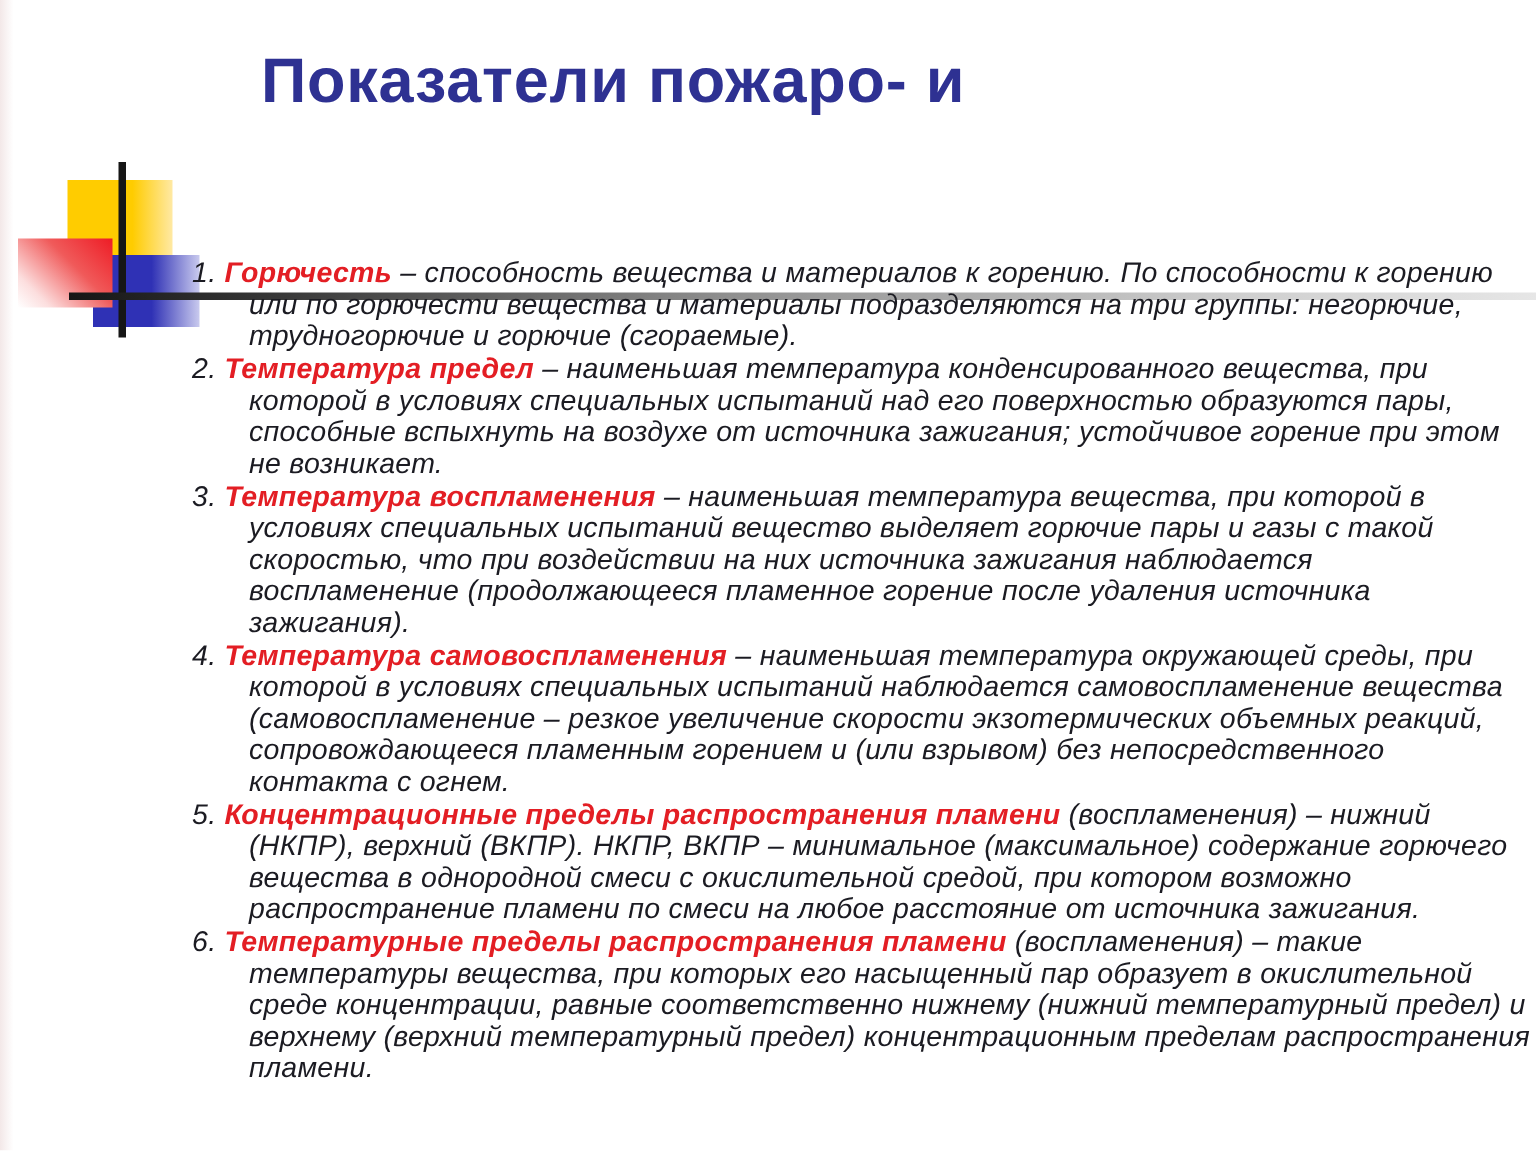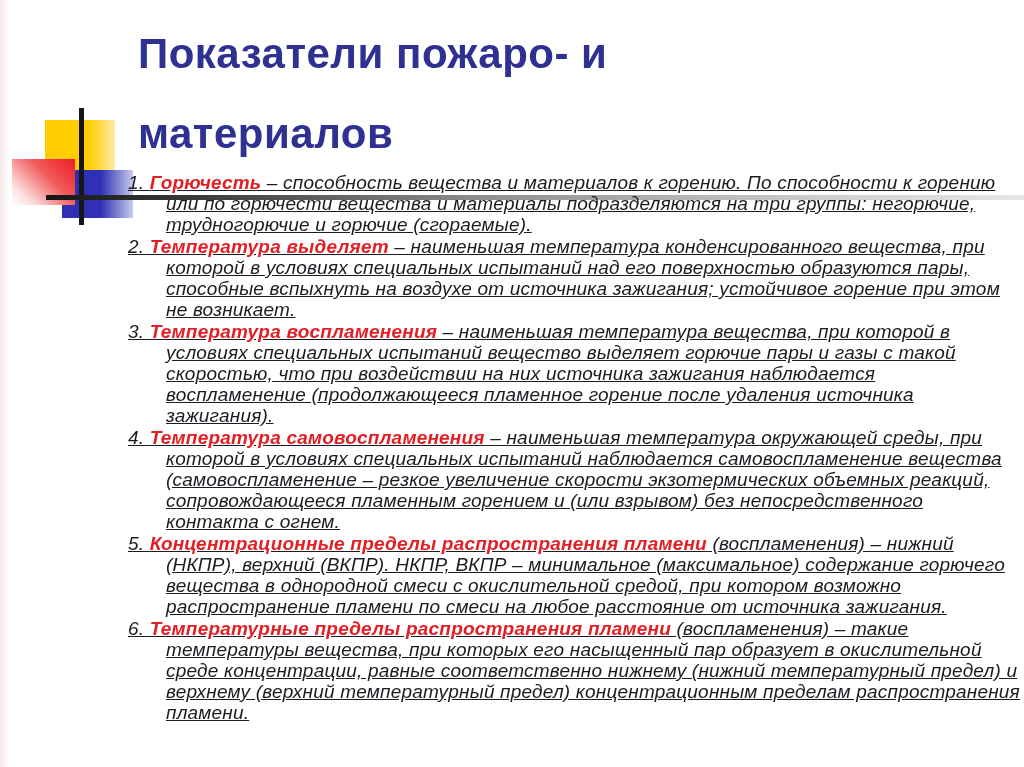--- a/index.html
+++ b/index.html
@@ -37,30 +37,29 @@
     background:linear-gradient(to right,#161616 0%,#3a3a3a 15%,#8f8f8f 45%,#cfcfcf 80%,#e6e6e6 100%);
   }
   
   .title{
     position:absolute;left:138px;top:2px;width:870px;
     font-size:42px;line-height:48px;font-weight:bold;
     letter-spacing:.5px;
     color:var(--c-title);
     z-index:2;
   }
-  .title .t-line{white-space:nowrap;}
+  .title .t-line{white-space:nowrap;margin-left:36px;}
   .title .t-line.last{margin-top:32px;}
   
   .list{
     position:absolute;left:128px;top:172px;width:892px;
     font-size:19px;line-height:21px;font-style:italic;
     letter-spacing:.2px;
     color:var(--c-body);
     z-index:2;
-    text-decoration:underline;
   }
   .item{padding-left:38px;text-indent:-38px;margin:0 0 1px 0;}
   .item .num{color:var(--c-body);}
   .item .term{color:var(--c-term);font-weight:bold;}
   .item .rest{color:var(--c-body);}
 </style>
 </head>
 <body style="--c-title: #2e3192; --c-term: #e31e24; --c-body: #1b1b22; --c-yellow: #ffcc00; --c-blue: #2f31b5; --c-red-sq: #ee1c25; --c-line: #161616;">
 
 <div class="edge-strip"></div>
@@ -68,23 +67,22 @@
 <div class="decor">
   <div class="decor-yellow"></div>
   <div class="decor-blue"></div>
   <div class="decor-red"></div>
   <div class="decor-vline"></div>
   <div class="decor-hline"></div>
 </div>
 
 <h1 class="title">
   <div class="t-line">Показатели пожаро- и</div>
-  <div class="t-line last">материалов</div>
 </h1>
 
 <div class="list">
     <div class="item"><span class="num">1. </span><span class="term">Горючесть</span><span class="rest"> – способность вещества и материалов к горению. По способности к горению или по горючести вещества и материалы подразделяются на три группы: негорючие, трудногорючие и горючие (сгораемые).</span></div>
-    <div class="item"><span class="num">2. </span><span class="term">Температура выделяет</span><span class="rest"> – наименьшая температура конденсированного вещества, при которой в условиях специальных испытаний над его поверхностью образуются пары, способные вспыхнуть на воздухе от источника зажигания; устойчивое горение при этом не возникает.</span></div>
+    <div class="item"><span class="num">2. </span><span class="term">Температура предел</span><span class="rest"> – наименьшая температура конденсированного вещества, при которой в условиях специальных испытаний над его поверхностью образуются пары, способные вспыхнуть на воздухе от источника зажигания; устойчивое горение при этом не возникает.</span></div>
     <div class="item"><span class="num">3. </span><span class="term">Температура воспламенения</span><span class="rest"> – наименьшая температура вещества, при которой в условиях специальных испытаний вещество выделяет горючие пары и газы с такой скоростью, что при воздействии на них источника зажигания наблюдается воспламенение (продолжающееся пламенное горение после удаления источника зажигания).</span></div>
     <div class="item"><span class="num">4. </span><span class="term">Температура самовоспламенения</span><span class="rest"> – наименьшая температура окружающей среды, при которой в условиях специальных испытаний наблюдается самовоспламенение вещества (самовоспламенение – резкое увеличение скорости экзотермических объемных реакций, сопровождающееся пламенным горением и (или взрывом) без непосредственного контакта с огнем.</span></div>
     <div class="item"><span class="num">5. </span><span class="term">Концентрационные пределы распространения пламени</span><span class="rest"> (воспламенения) – нижний (НКПР), верхний (ВКПР). НКПР, ВКПР – минимальное (максимальное) содержание горючего вещества в однородной смеси с окислительной средой, при котором возможно распространение пламени по смеси на любое расстояние от источника зажигания.</span></div>
     <div class="item"><span class="num">6. </span><span class="term">Температурные пределы распространения пламени</span><span class="rest"> (воспламенения) – такие температуры вещества, при которых его насыщенный пар образует в окислительной среде концентрации, равные соответственно нижнему (нижний температурный предел) и верхнему (верхний температурный предел) концентрационным пределам распространения пламени.</span></div>
   </div>
 
 </body></html>

